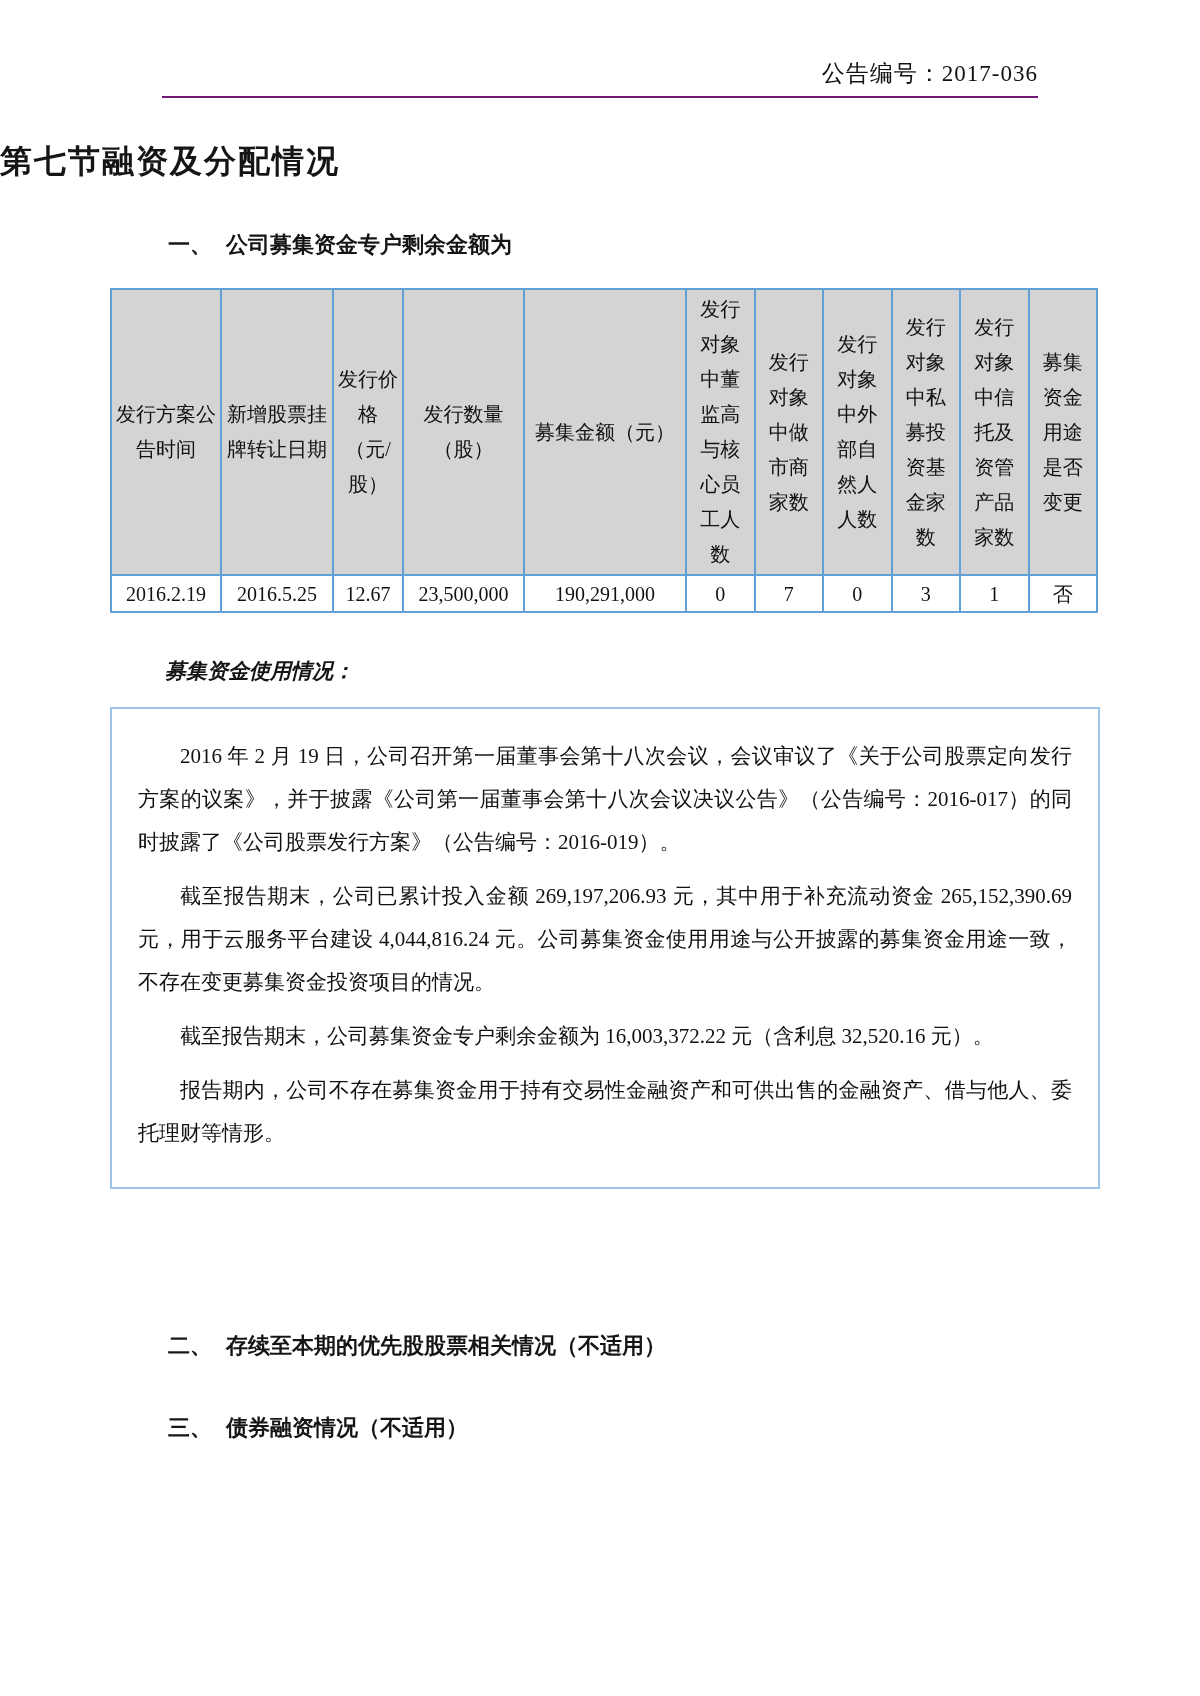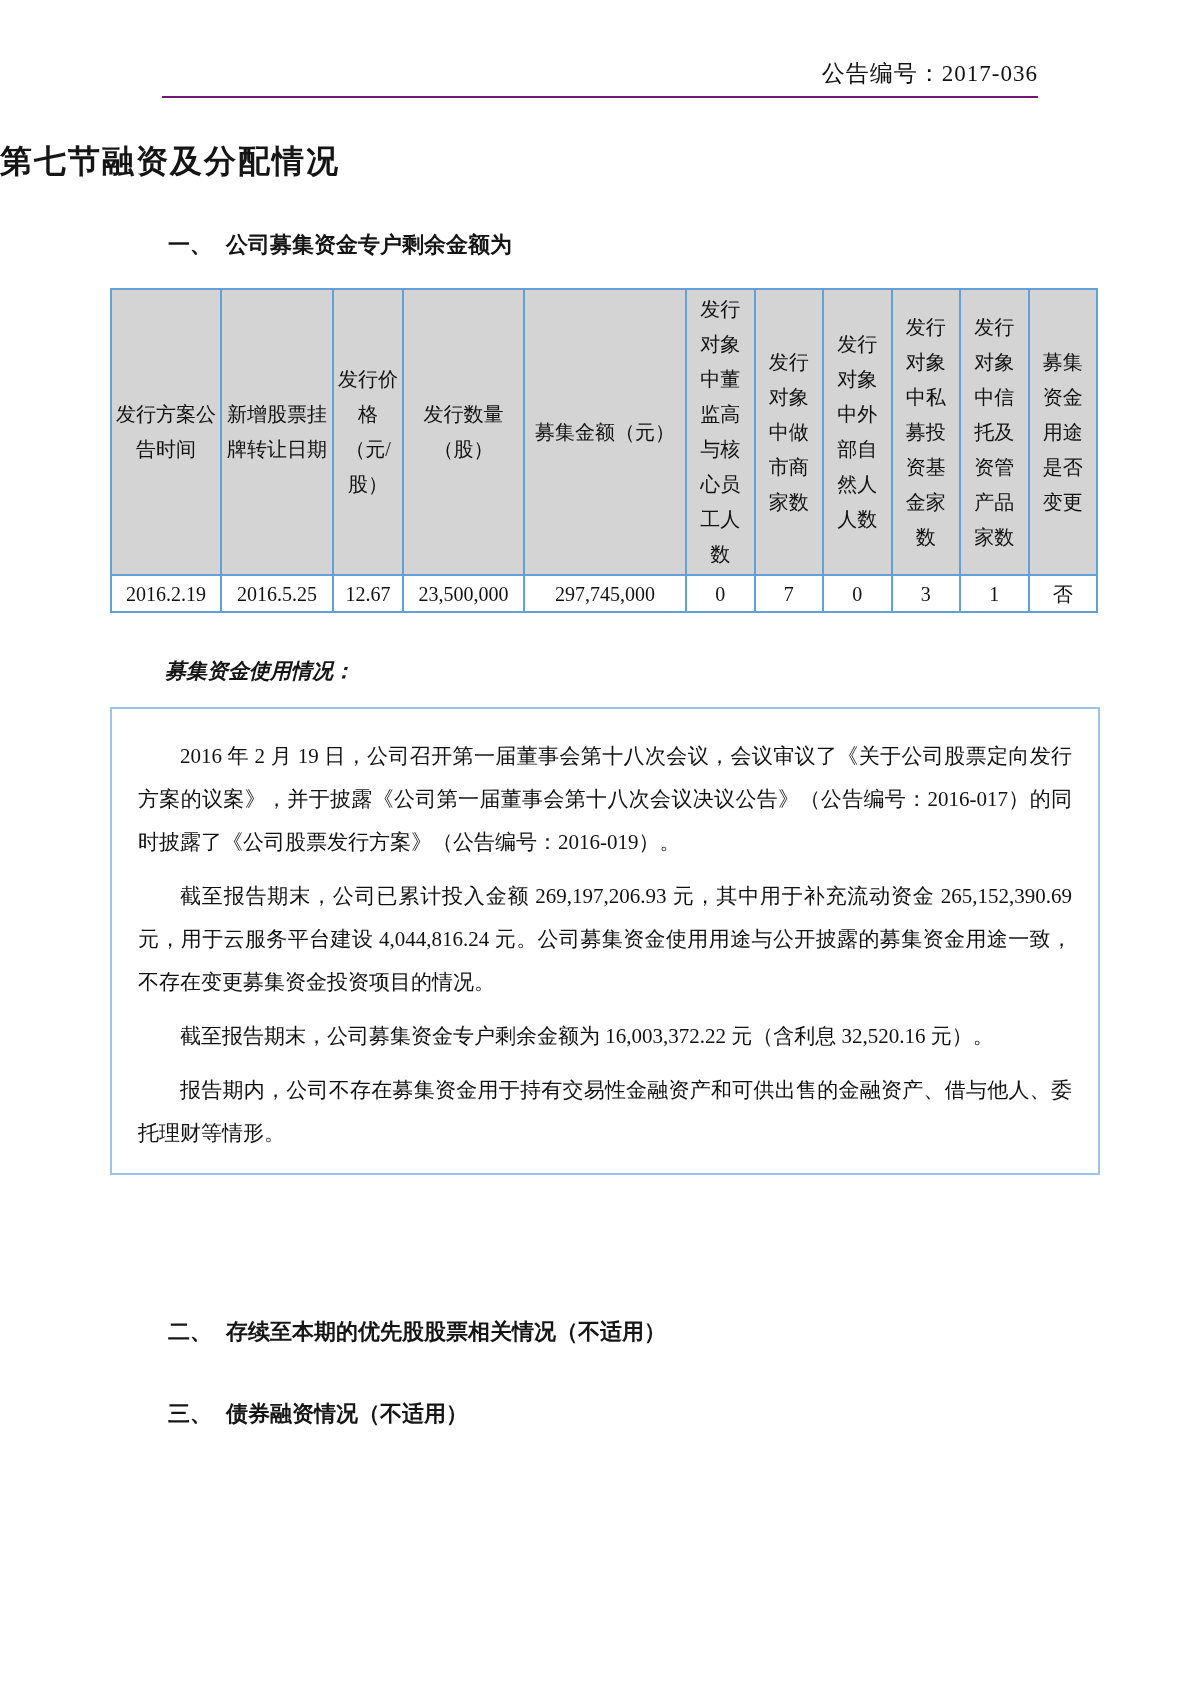--- a/index.html
+++ b/index.html
@@ -95,21 +95,21 @@
     font-size: 21px;
     color: #151515;
     font-style: italic;
   }
   
   .text-box {
     margin: 22px 0 0 110px;
     width: 990px;
     border: 2px solid #9dc3e6;
     background: #ffffff;
-    padding: 26px 26px 18px 26px;
+    padding: 26px 26px 32px 26px;
   }
   .text-box p {
     font-size: 21px;
     line-height: 2.05;
     text-align: justify;
     text-indent: 2em;
     color: #111111;
     margin-bottom: 11px;
   }
   .text-box p:last-child { margin-bottom: 0; }
@@ -158,21 +158,21 @@
         <th>发行对象中信托及资管产品家数</th>
         <th>募集资金用途是否变更</th>
       </tr>
     </thead>
     <tbody>
       <tr>
         <td>2016.2.19</td>
         <td>2016.5.25</td>
         <td>12.67</td>
         <td>23,500,000</td>
-        <td>297,745,000</td>
+        <td>190,291,000</td>
         <td>0</td>
         <td>7</td>
         <td>0</td>
         <td>3</td>
         <td>1</td>
         <td>否</td>
       </tr>
     </tbody>
   </table>
 

